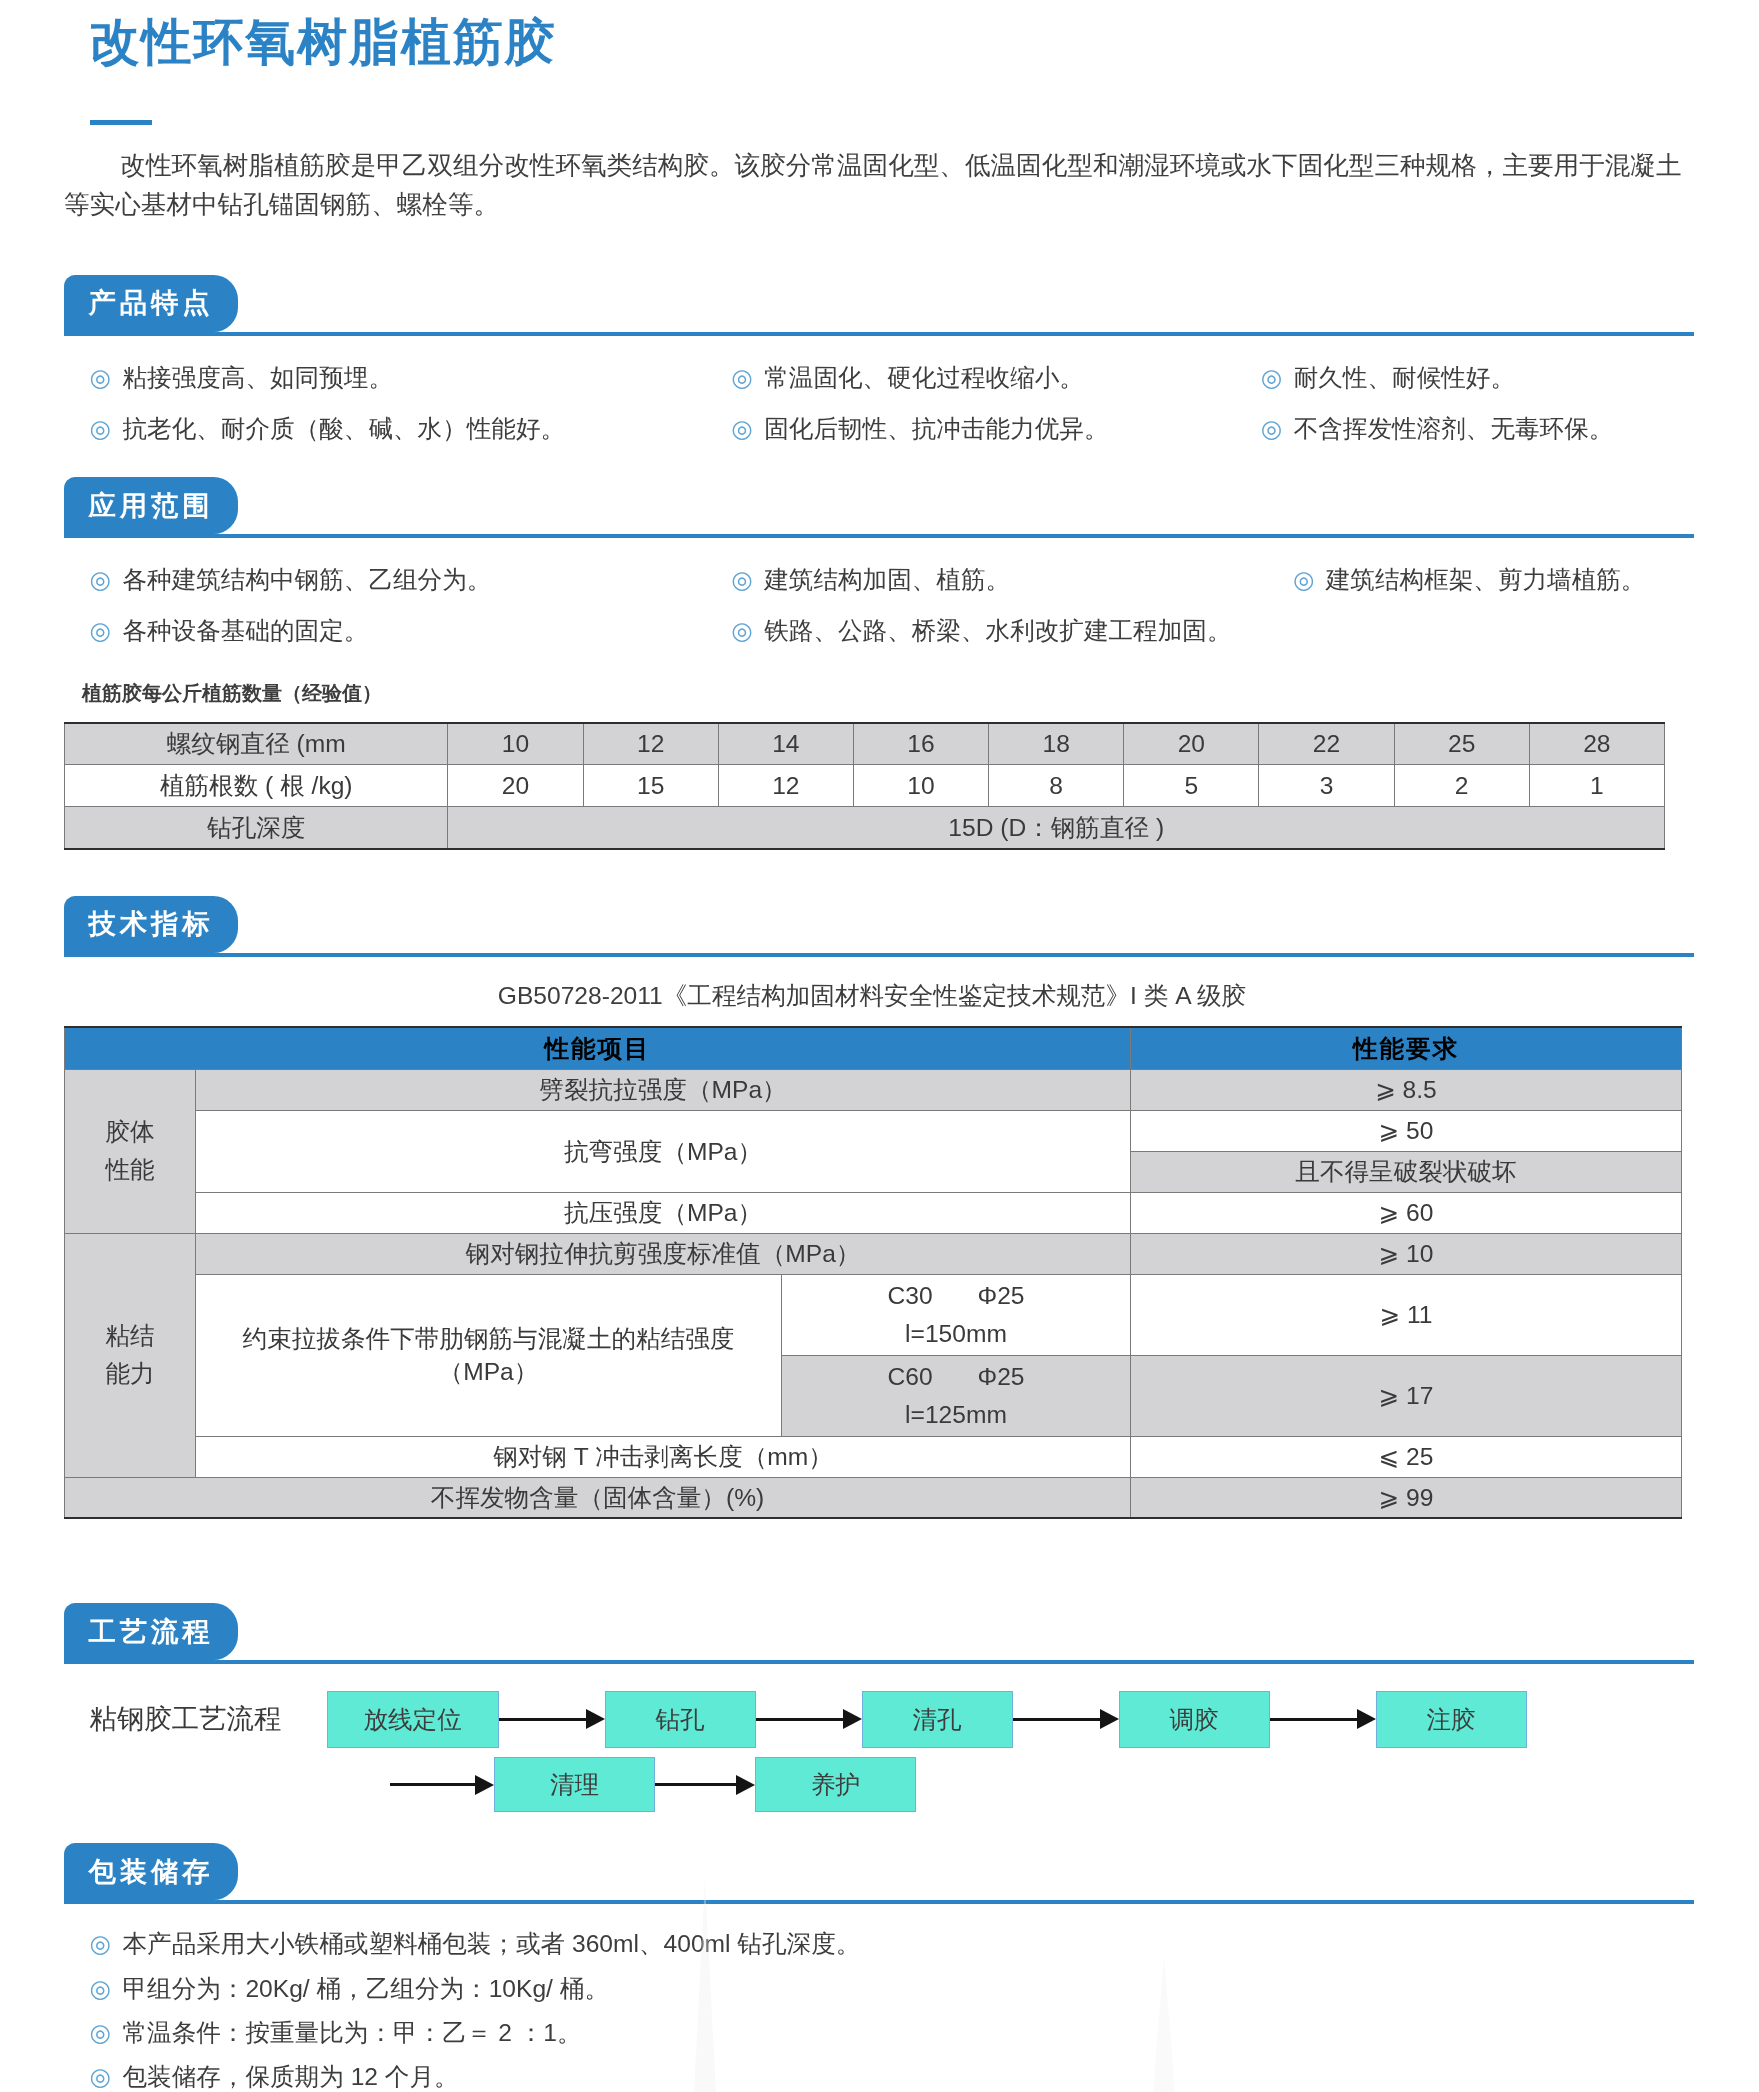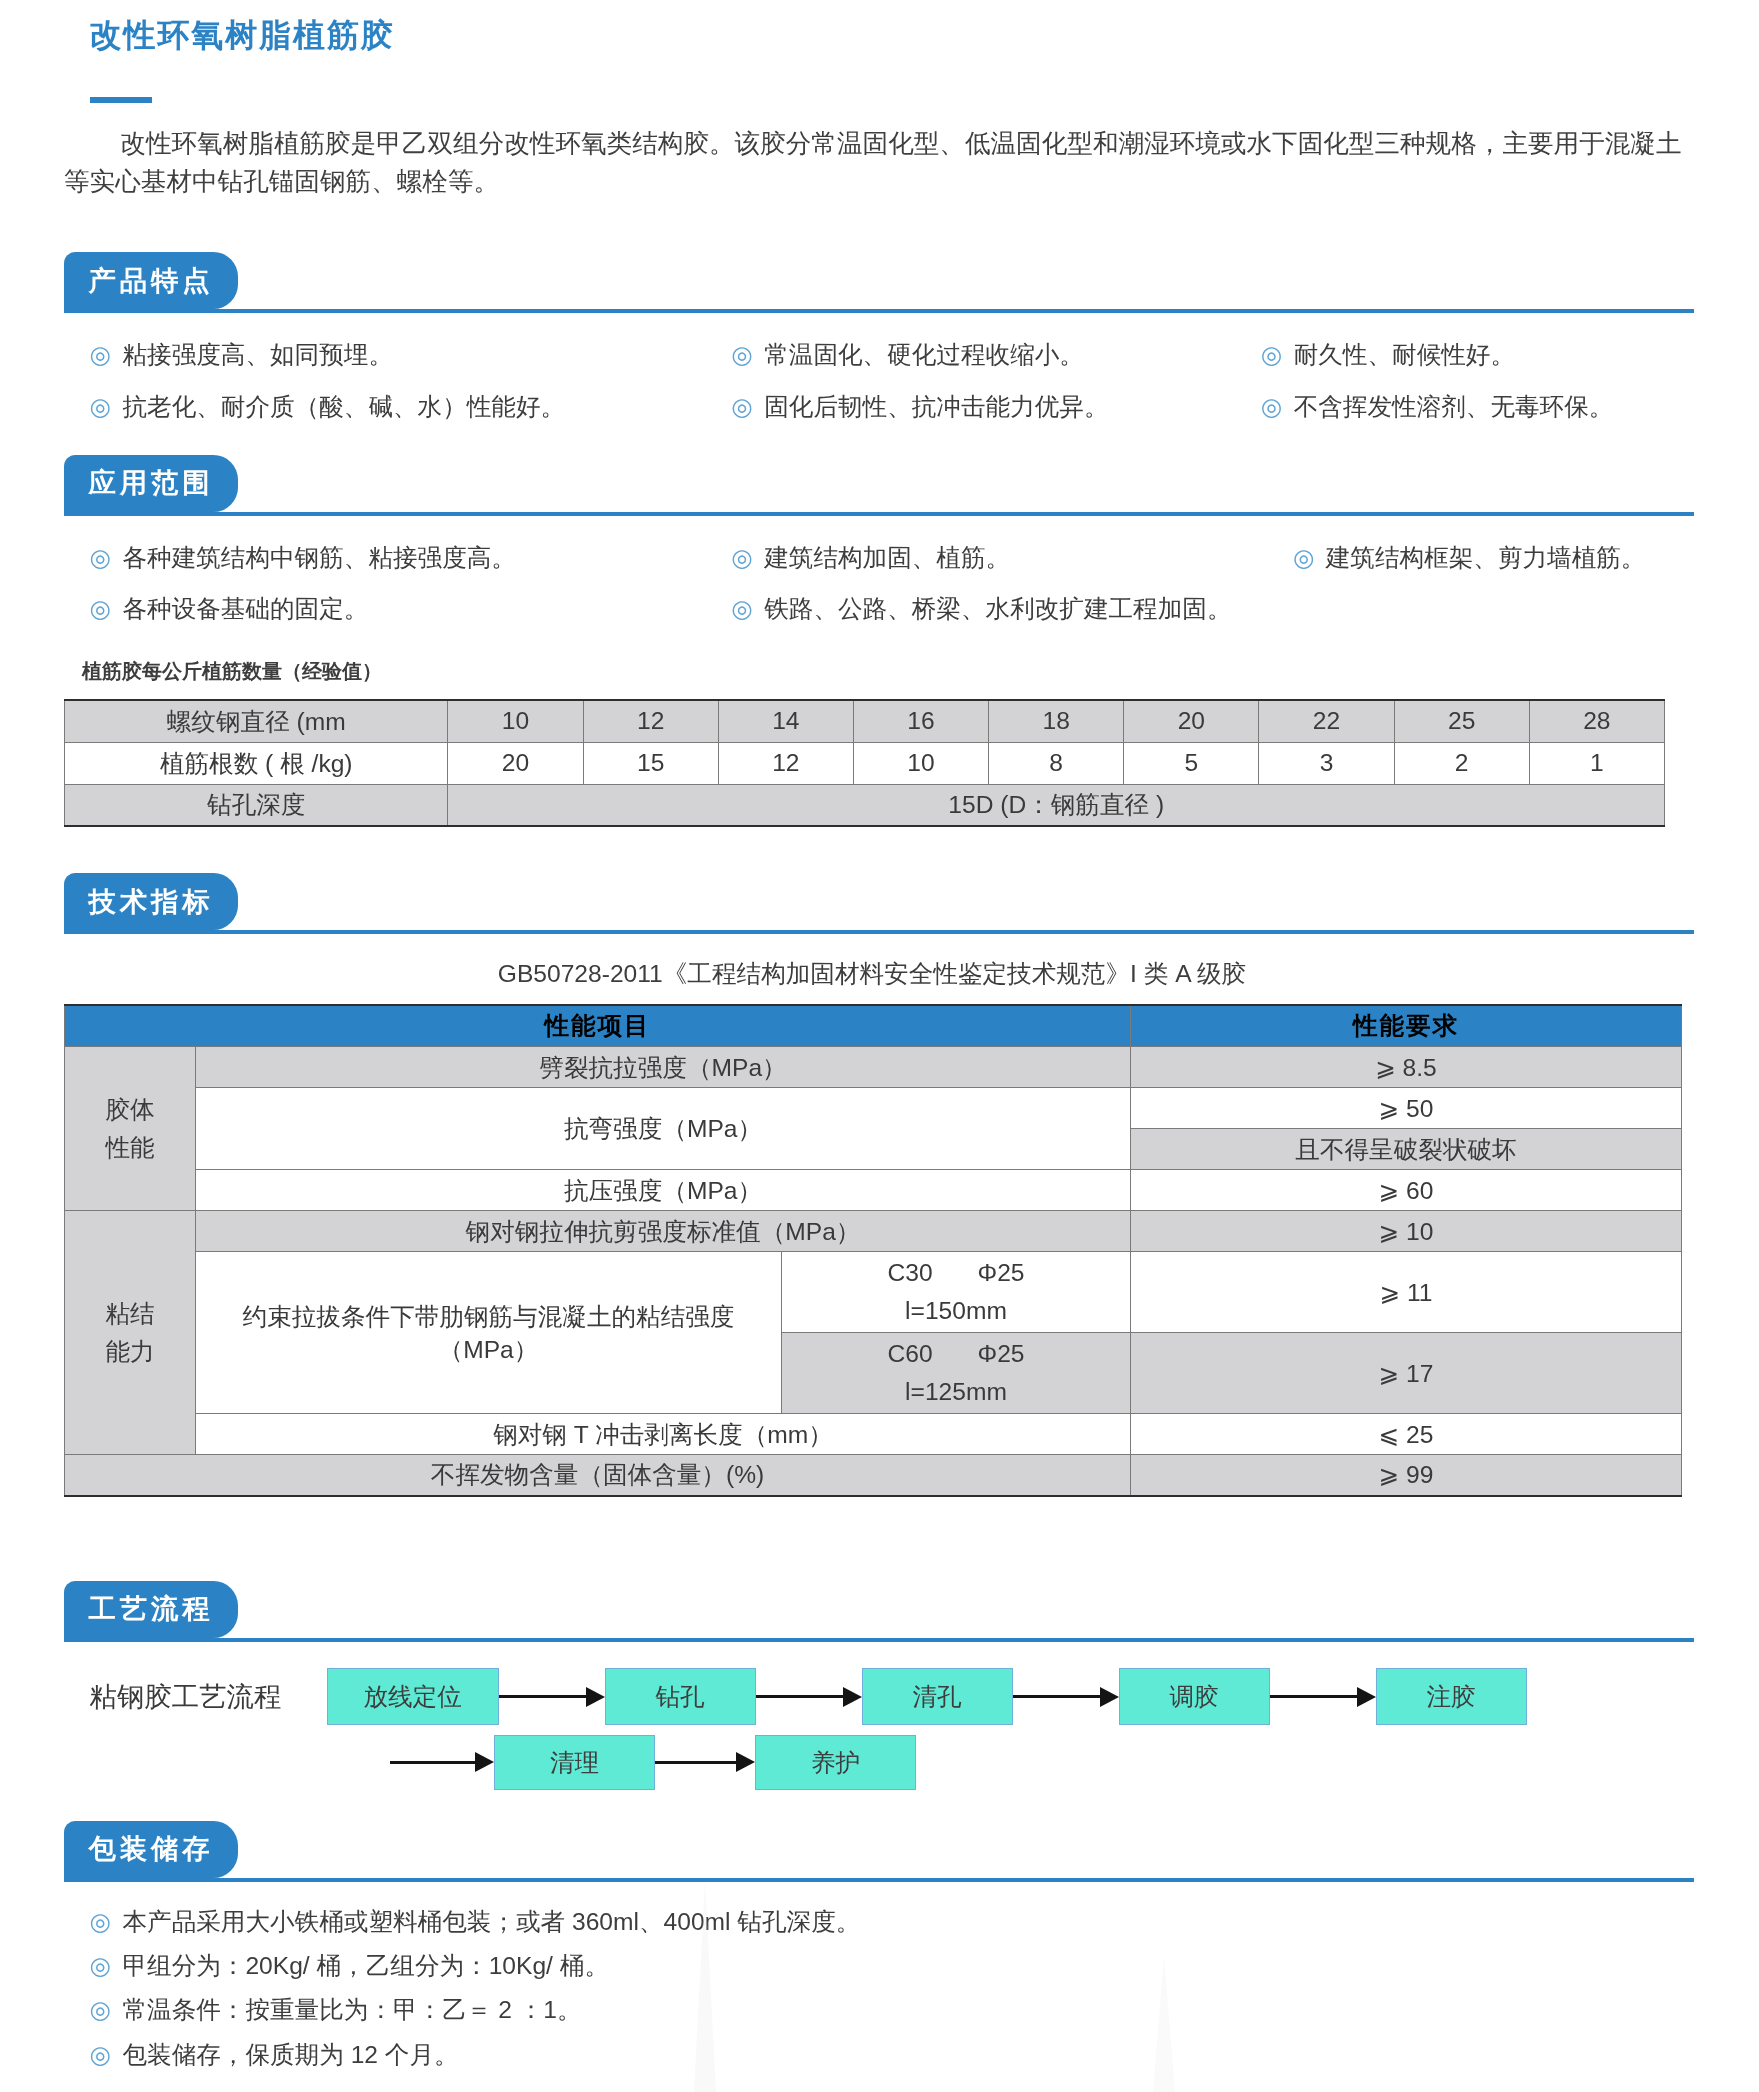--- a/index.html
+++ b/index.html
@@ -5,22 +5,22 @@
   * { box-sizing: border-box; }
   html,body { margin:0; padding:0; }
   body {
     width:1759px; height:2092px; overflow:hidden; position:relative;
     background:#ffffff; color:#3d3d3d;
     font-family:"Liberation Sans","DejaVu Sans",sans-serif;
   }
   .page { padding:0 65px 0 64px; position:relative; }
 
   
-  .doc-title { color:#2b83c5; font-size:32px; font-weight:bold; line-height:1.25;
-               margin:15px 0 0 25.6px; letter-spacing:1.9px; }
+  .doc-title { color:#2b83c5; font-size:50px; font-weight:bold; line-height:1.25;
+               margin:15px 0 0 25.6px; letter-spacing:1.9px;font-family:Liberation Mono, monospace; }
   .title-dash { width:62px; height:5.7px; background:#2b83c5; margin:42px 0 0 25.6px; }
 
   
   .intro { margin-top:21px; font-size:25.6px; line-height:1.5; text-indent:2.2em; color:#3f3f3f; }
 
   
   .section-head { border-bottom:4.7px solid #2b83c5; height:62px; position:relative; }
   .badge {
     position:absolute; left:0; bottom:0; height:57px; min-width:159px;
     background:#2b83c5; color:#fff; font-size:27.4px; font-weight:bold;
@@ -115,21 +115,21 @@
         <span>不含挥发性溶剂、无毒环保。</span>
       </div>
   </div>
 
   <div class="section-head mt-apps">
     <div class="badge">应用范围</div>
   </div>
   <div class="bullets3 grid-apps">
     <div class="bullet">
         <span class="b-icon">◎</span>
-        <span>各种建筑结构中钢筋、粘接强度高。</span>
+        <span>各种建筑结构中钢筋、乙组分为。</span>
       </div>
     <div class="bullet">
         <span class="b-icon">◎</span>
         <span>建筑结构加固、植筋。</span>
       </div>
     <div class="bullet">
         <span class="b-icon">◎</span>
         <span>建筑结构框架、剪力墙植筋。</span>
       </div>
     <div class="bullet">

